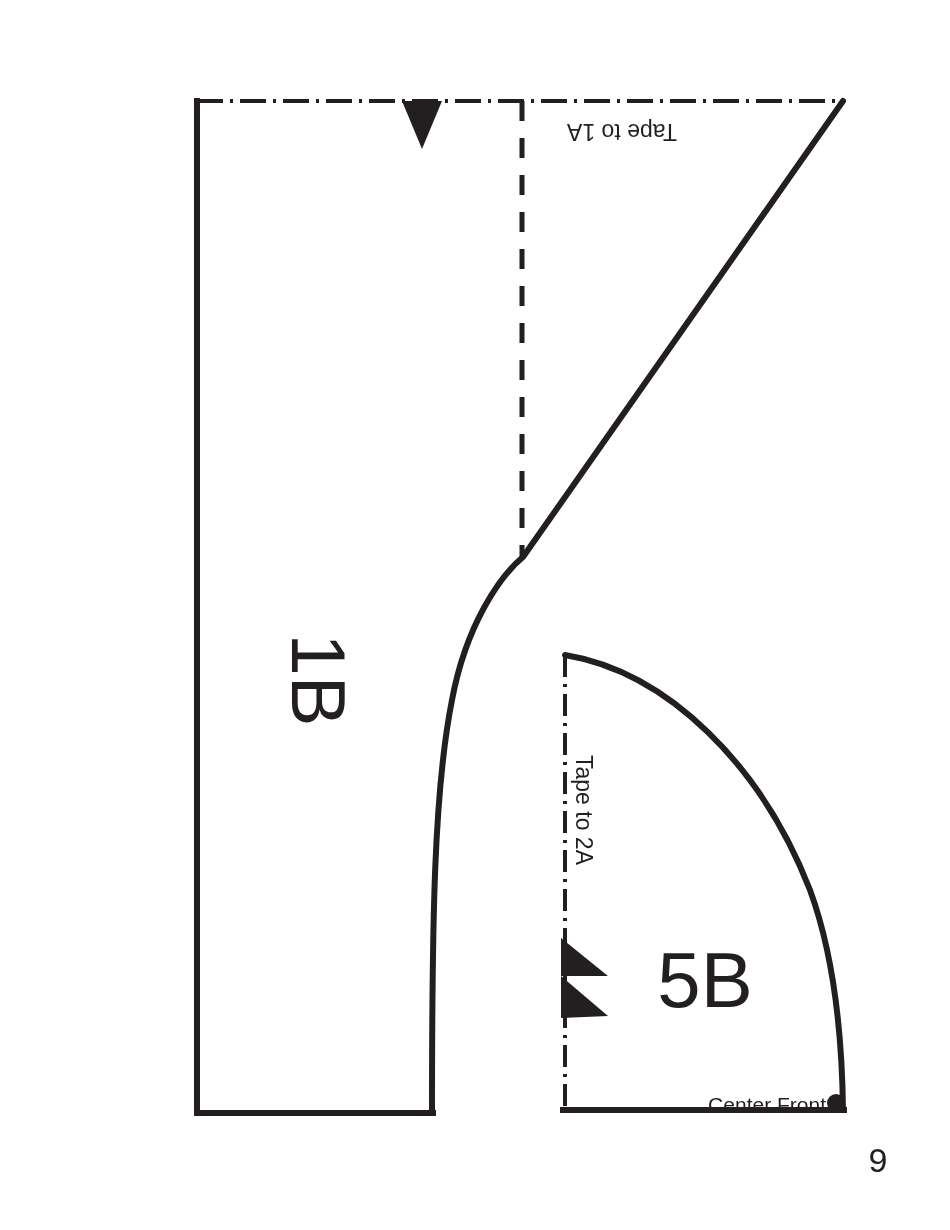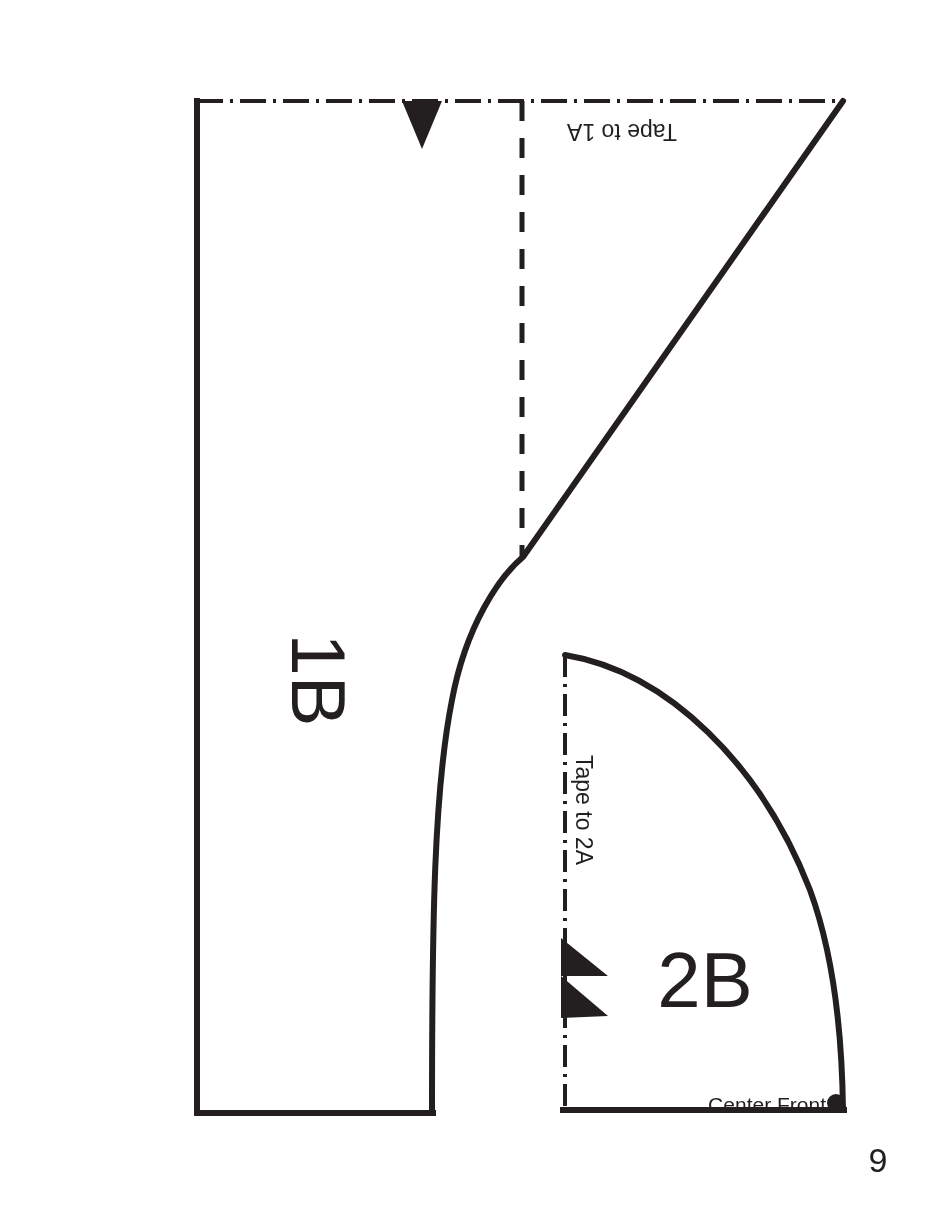--- a/index.html
+++ b/index.html
@@ -116,21 +116,21 @@
                C 832 950 842 1030 843 1110" fill="none" stroke="#231f20" stroke-width="6" stroke-linecap="round" stroke-linejoin="round"></path>
 
       <polygon points="561,938 608,976 561,976 608,1016 561,1018" fill="#231f20"></polygon>
 
       <circle cx="836" cy="1103" r="9" fill="#231f20"></circle>
     </g>
   </svg>
 
   <div class="lbl" id="label-1b">1B</div>
 
-  <div class="lbl" id="label-2b">2B</div>
+  <div class="lbl" id="label-2b">5B</div>
 
   <div class="lbl" id="label-tape-1a">Tape to 1A</div>
 
   <div class="lbl" id="label-tape-2a">Tape to 2A</div>
 
   <div class="lbl" id="label-center-front">Center Front</div>
 
   <div class="lbl" id="label-page-number">9</div>
 
 </div>

